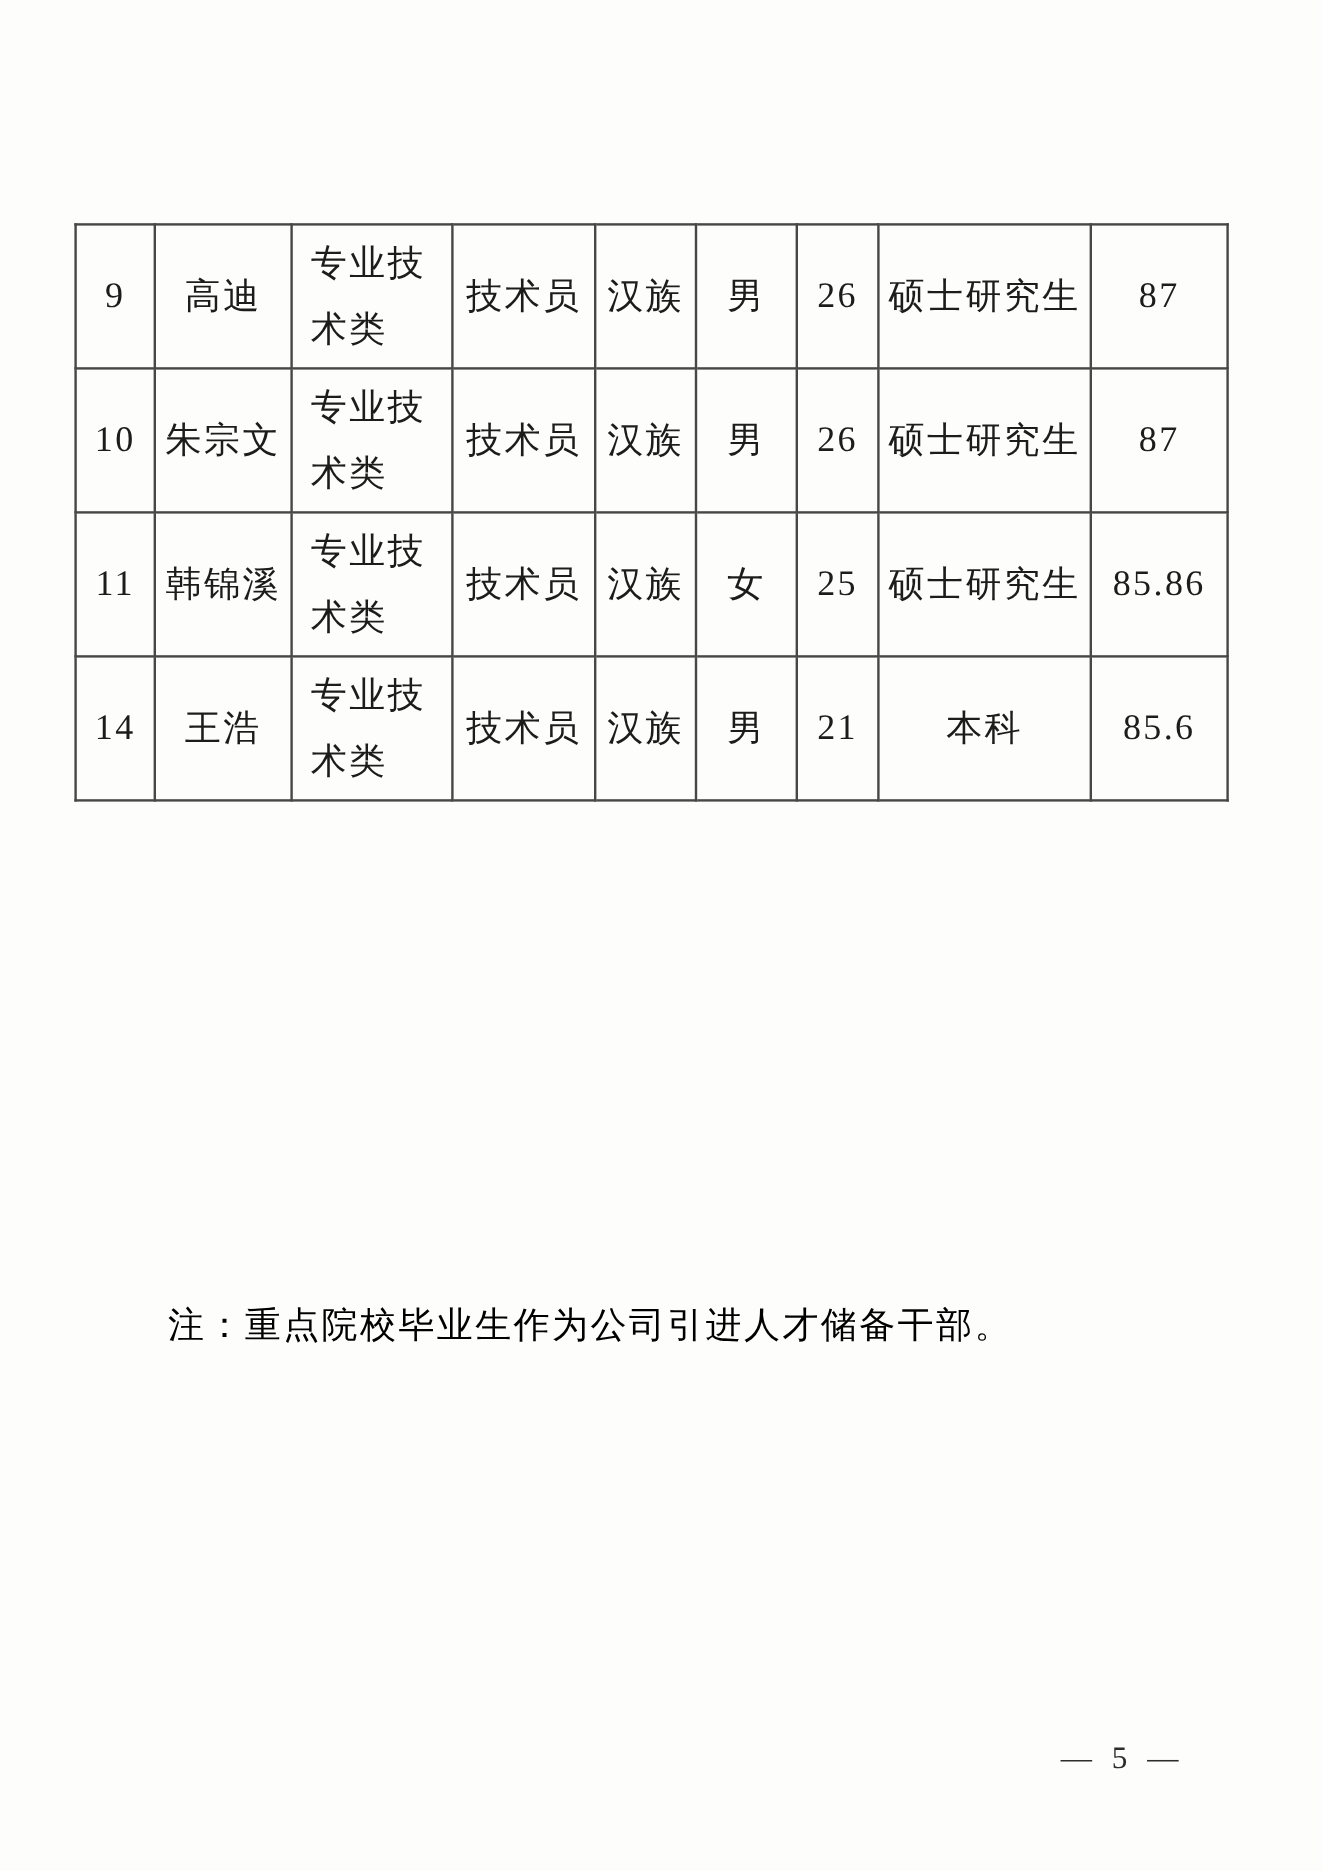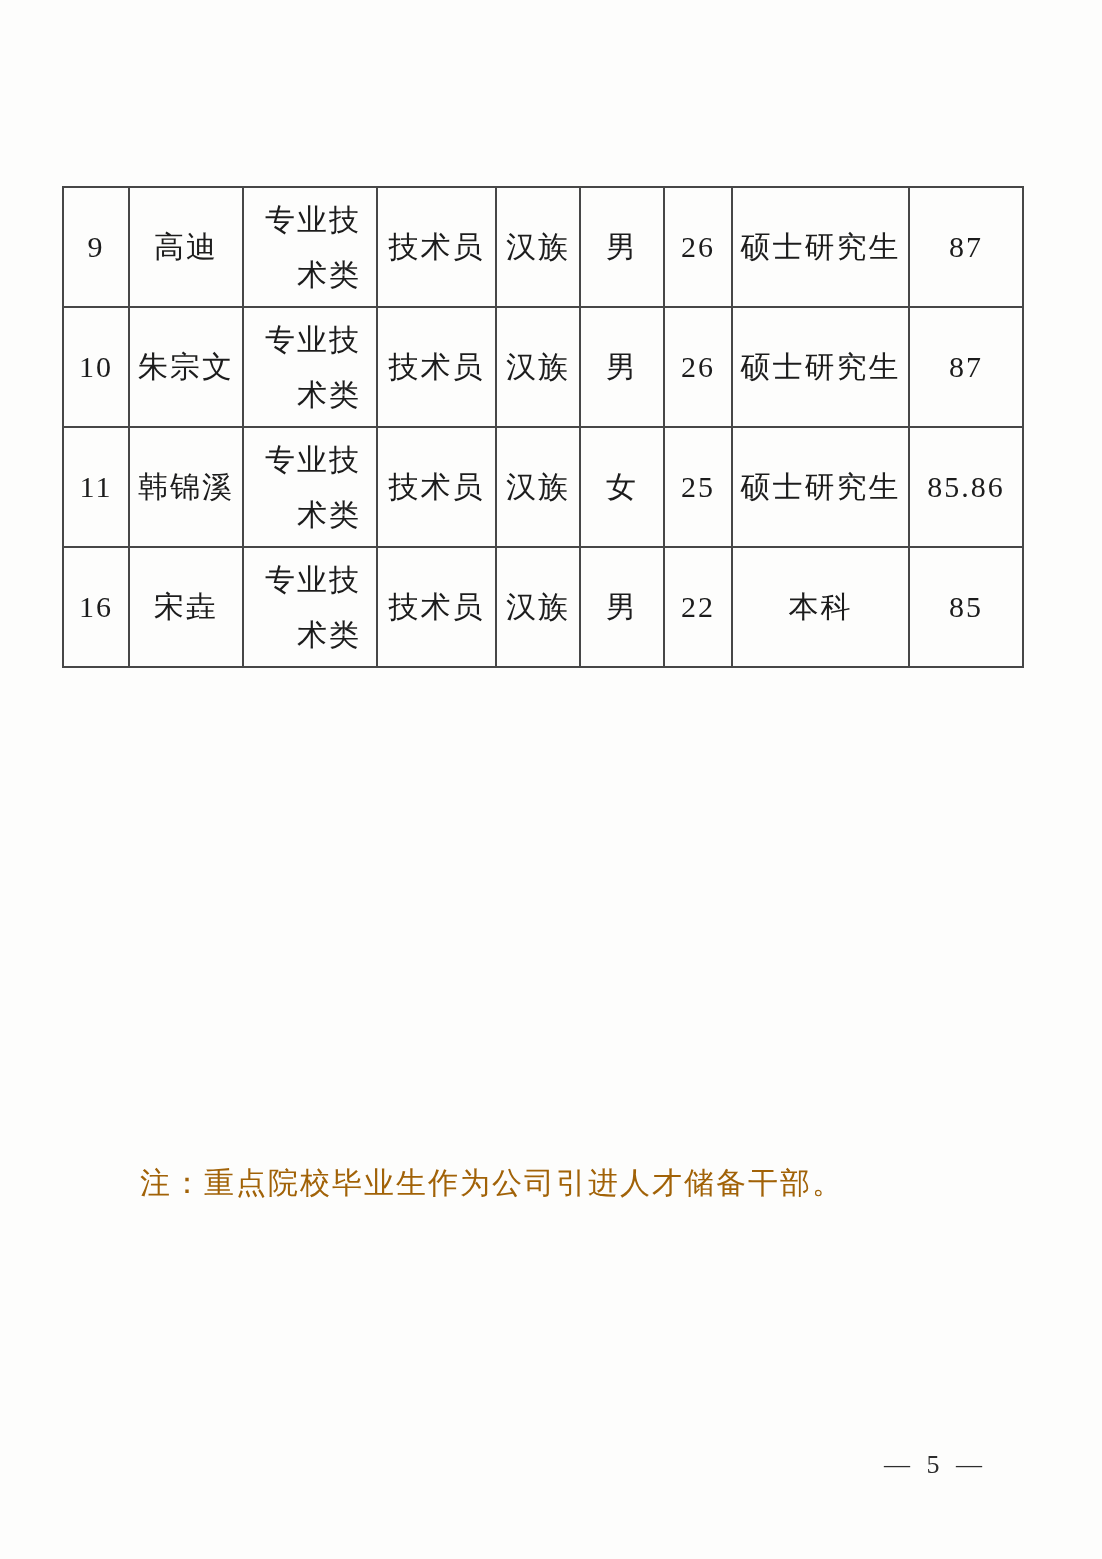--- a/index.html
+++ b/index.html
@@ -33,29 +33,29 @@
     font-size: 30px;
     letter-spacing: 2px;
     color: #1c1c1c;
     overflow: hidden;
   }
   td.c-num { font-size: 29px; letter-spacing: 1px; }
   .cat-wrap {
     display: inline-block;
     width: 3.4em;
     line-height: 1.85;
-    text-align: right;
+    text-align: left;
   }
   .note {
     position: absolute;
     left: 140px;
-    top: 1163px;
+    top: 1084px;
     font-size: 30px;
     letter-spacing: 2px;
-    color: #a16207;
+    color: #000000;
     white-space: nowrap;
   }
   .page-number {
     position: absolute;
     left: 884px;
     top: 1450px;
     font-size: 26px;
     letter-spacing: 5px;
     color: #2d2d2d;
     white-space: nowrap;
@@ -106,29 +106,29 @@
         <td>韩锦溪</td>
         <td><span class="cat-wrap">专业技术类</span></td>
         <td>技术员</td>
         <td>汉族</td>
         <td>女</td>
         <td class="c-num">25</td>
         <td>硕士研究生</td>
         <td class="c-num">85.86</td>
       </tr>
       <tr>
-        <td class="c-num">16</td>
-        <td>宋垚</td>
+        <td class="c-num">14</td>
+        <td>王浩</td>
         <td><span class="cat-wrap">专业技术类</span></td>
         <td>技术员</td>
         <td>汉族</td>
         <td>男</td>
-        <td class="c-num">22</td>
+        <td class="c-num">21</td>
         <td>本科</td>
-        <td class="c-num">85</td>
+        <td class="c-num">85.6</td>
       </tr>
     </tbody>
   </table>
 
   <div class="note">注：重点院校毕业生作为公司引进人才储备干部。</div>
 
   <div class="page-number">— 5 —</div>
 
 </div>
 

